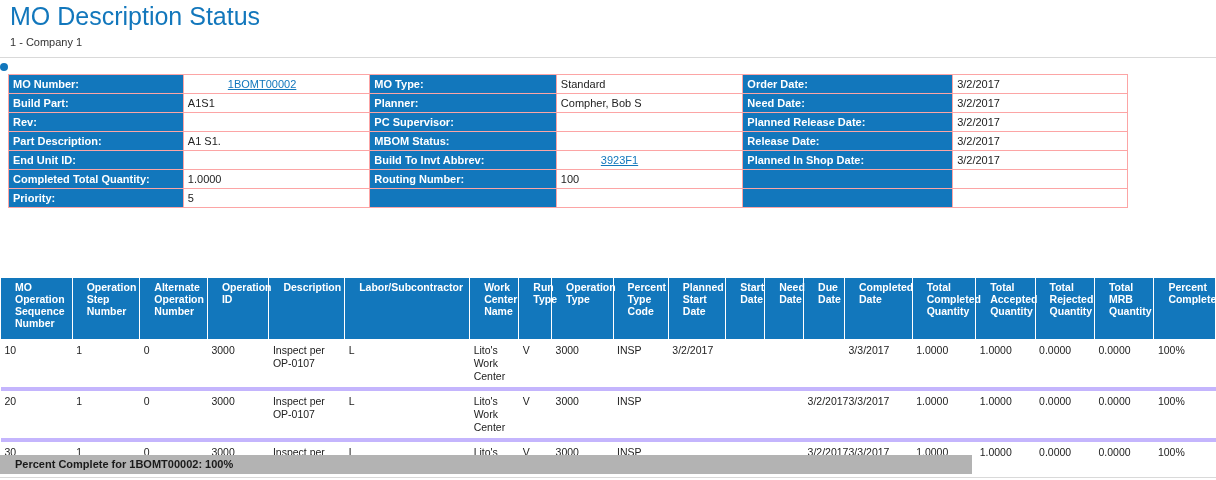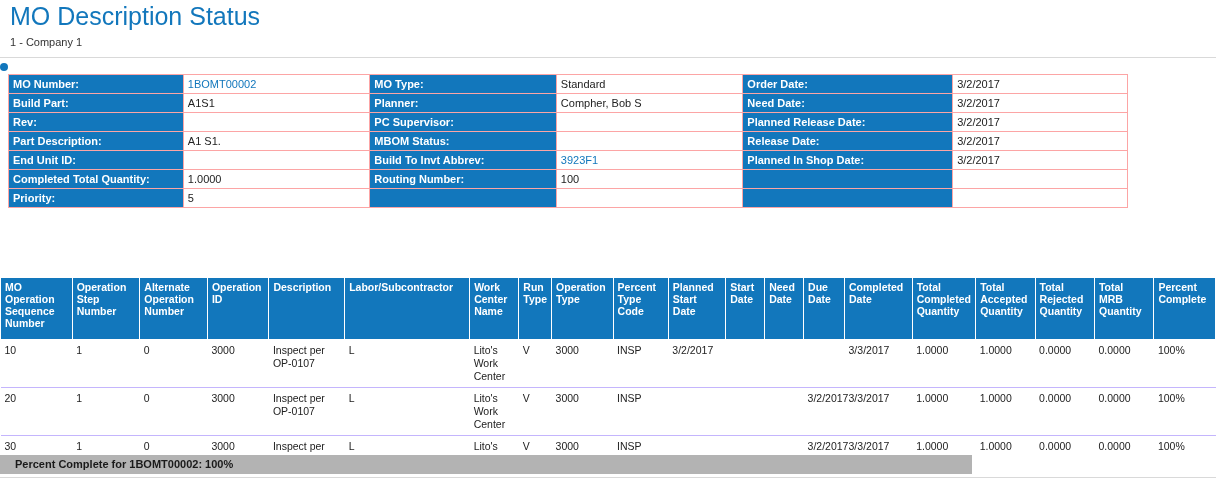--- a/index.html
+++ b/index.html
@@ -66,21 +66,23 @@
     background: #1277bc;
     color: #ffffff;
     font-weight: bold;
   }
   .val {
     background: #ffffff;
     color: #222222;
   }
   .val a {
     color: #1277bc;
+    text-decoration: underline;
     cursor: pointer;
+    margin-left: 40px;
   }
   .col-lbl1 { width: 150px; }
   .col-val1 { width: 160px; }
   .col-lbl2 { width: 160px; }
   .col-val2 { width: 160px; }
   .col-lbl3 { width: 180px; }
   .col-val3 { width: 150px; }
 
   
   .detail-wrap {
@@ -96,32 +98,32 @@
     width: 1216px;
     font-size: 10.5px;
   }
   table.detail thead th {
     background: #1277bc;
     color: #ffffff;
     font-weight: bold;
     font-size: 10.5px;
     text-align: left;
     vertical-align: top;
-    padding: 3px 4px;
+    padding: 3px 14px;
     border: 1px solid #ffffff;
     line-height: 12px;
     height: 62px;
   }
   table.detail tbody td {
     background: #ffffff;
     color: #222222;
     text-align: left;
     vertical-align: top;
     padding: 4px 4px;
-    border-bottom: 1px solid #c4b5fd;
+    border-bottom: 4px solid #c4b5fd;
     line-height: 13px;
     height: 41px;
   }
   .footer-bar {
     position: absolute;
     left: 0px; top: 455px;
     width: 972px;
     height: 19px;
     background: #b3b3b3;
     color: #1a1a1a;

